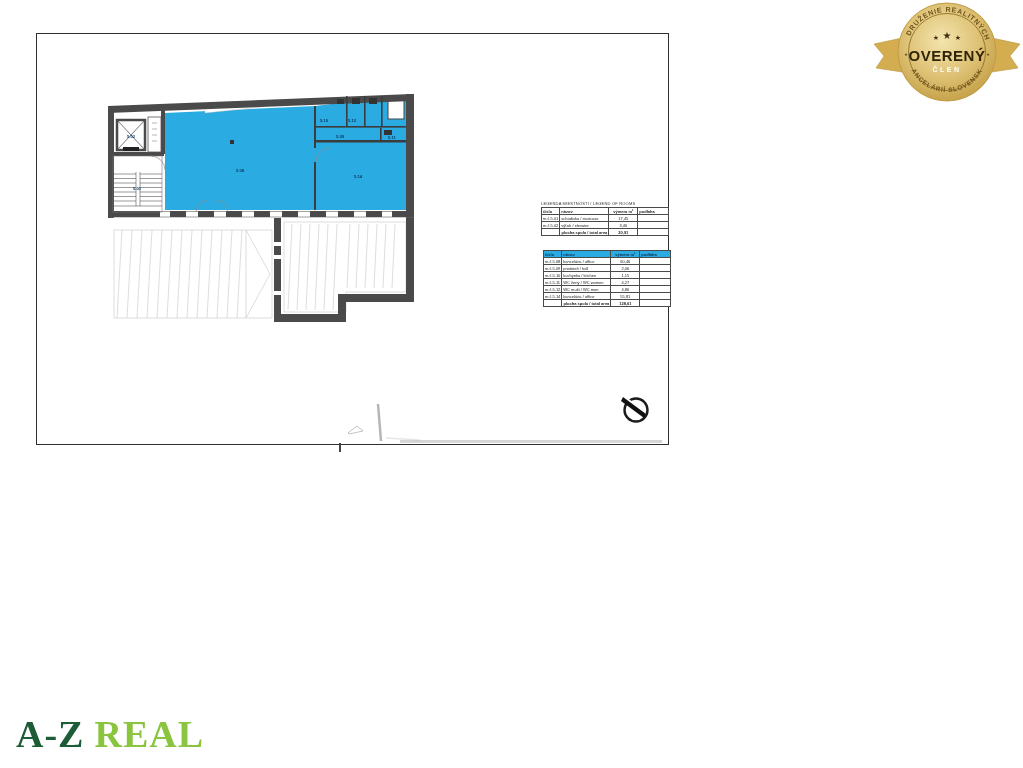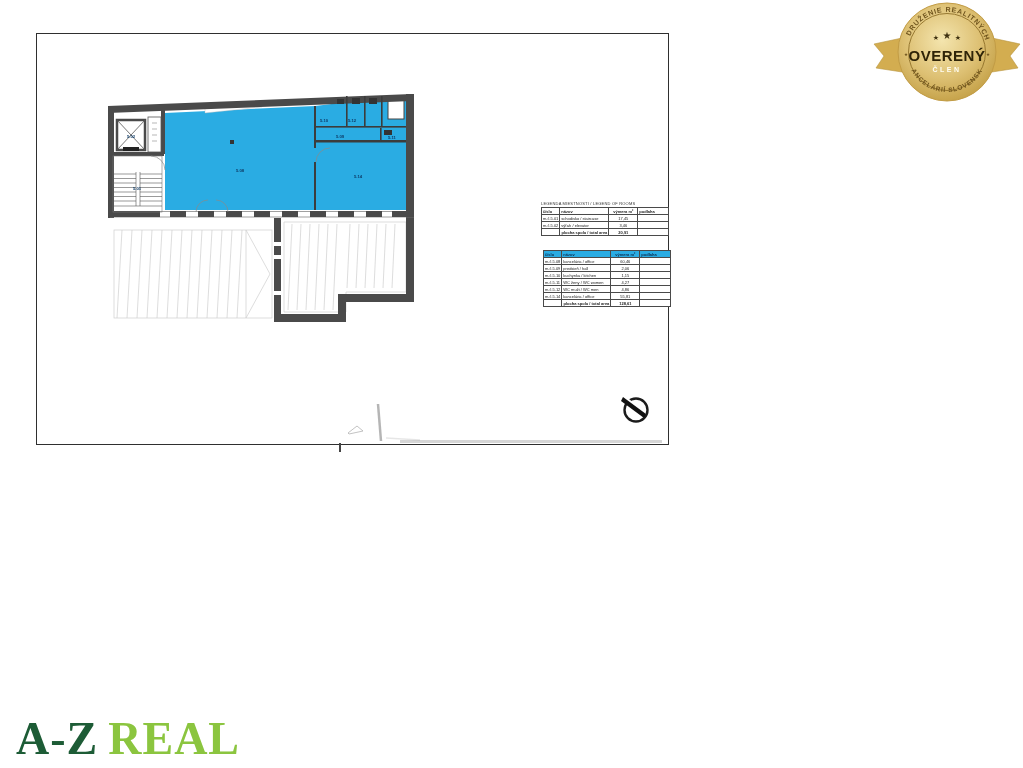--- a/index.html
+++ b/index.html
@@ -27,21 +27,21 @@
   tr.head td{font-weight:bold;}
   tr.head-cyan td{background:#2aace3;color:#0b2f52;font-weight:bold;}
   tr.foot td{font-weight:bold;}
   tr.foot td.c-name{text-align:right;}
 
   
   .badge-svg{position:absolute;left:872px;top:0px;}
 
   
   .logo{position:absolute;left:16px;top:712px;font-family:"Liberation Serif",serif;
-        font-weight:700;font-size:46px;letter-spacing:1px;white-space:nowrap;}
+        font-weight:700;font-size:38px;letter-spacing:1px;white-space:nowrap;}
   .logo .p1{color:#1d5c36;}
   .logo .p2{color:#8bc53f;margin-left:10px;}
 
   text{font-family:"Liberation Sans",sans-serif;}
   .room-label{font-size:4.2px;font-weight:bold;fill:#0d3a66;text-anchor:middle;}
 </style>
 </head>
 <body>
 
 <div class="sheet"></div>

